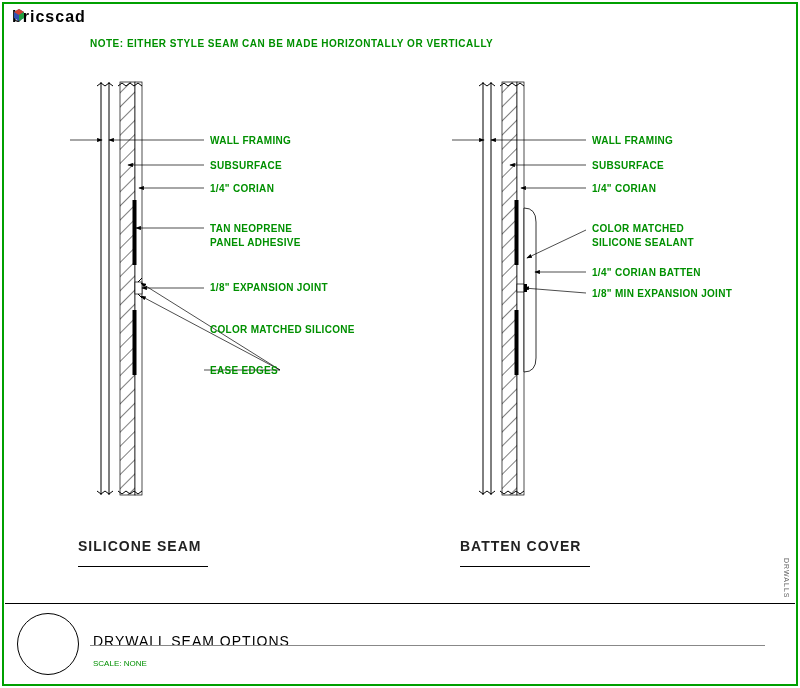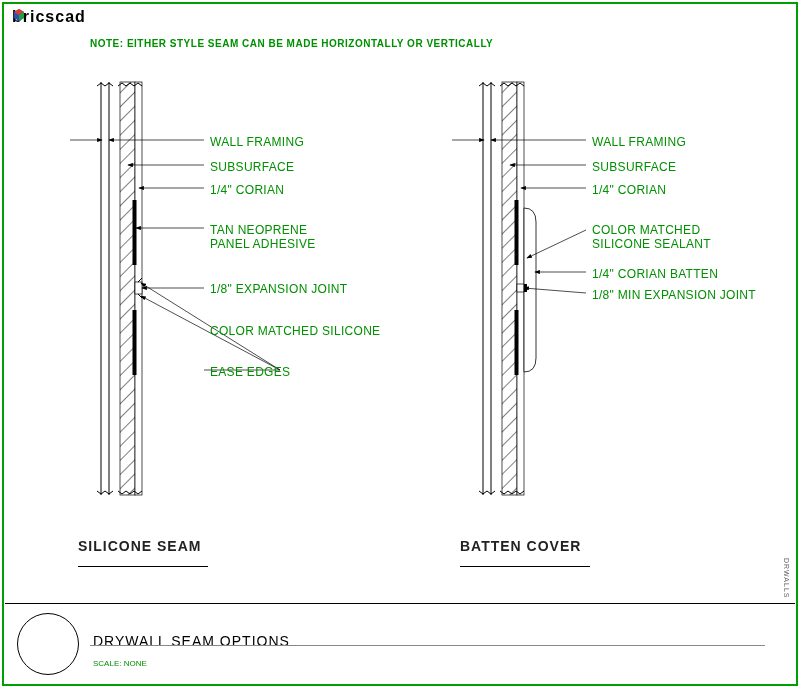--- a/index.html
+++ b/index.html
@@ -48,22 +48,22 @@
   }
   .drawing-area {
     position: absolute;
     top: 0;
     left: 0;
     width: 800px;
     height: 688px;
   }
   .label {
     position: absolute;
-    font-size: 12px;
-    font-weight: normal;
+    font-size: 10px;
+    font-weight: bold;
     color: #009000;
     letter-spacing: 0.3px;
     text-align: center;
   }
   .section-title {
     position: absolute;
     font-size: 14px;
     font-weight: bold;
     color: #222;
     letter-spacing: 1px;

